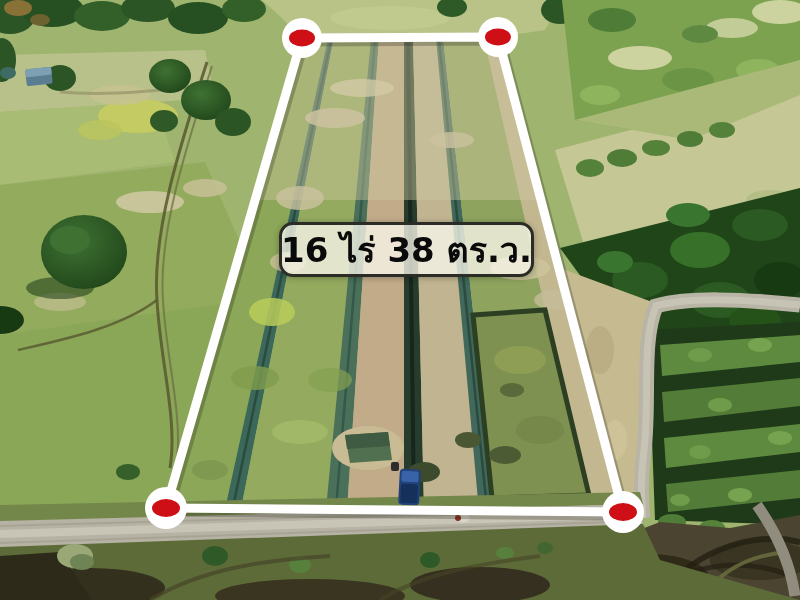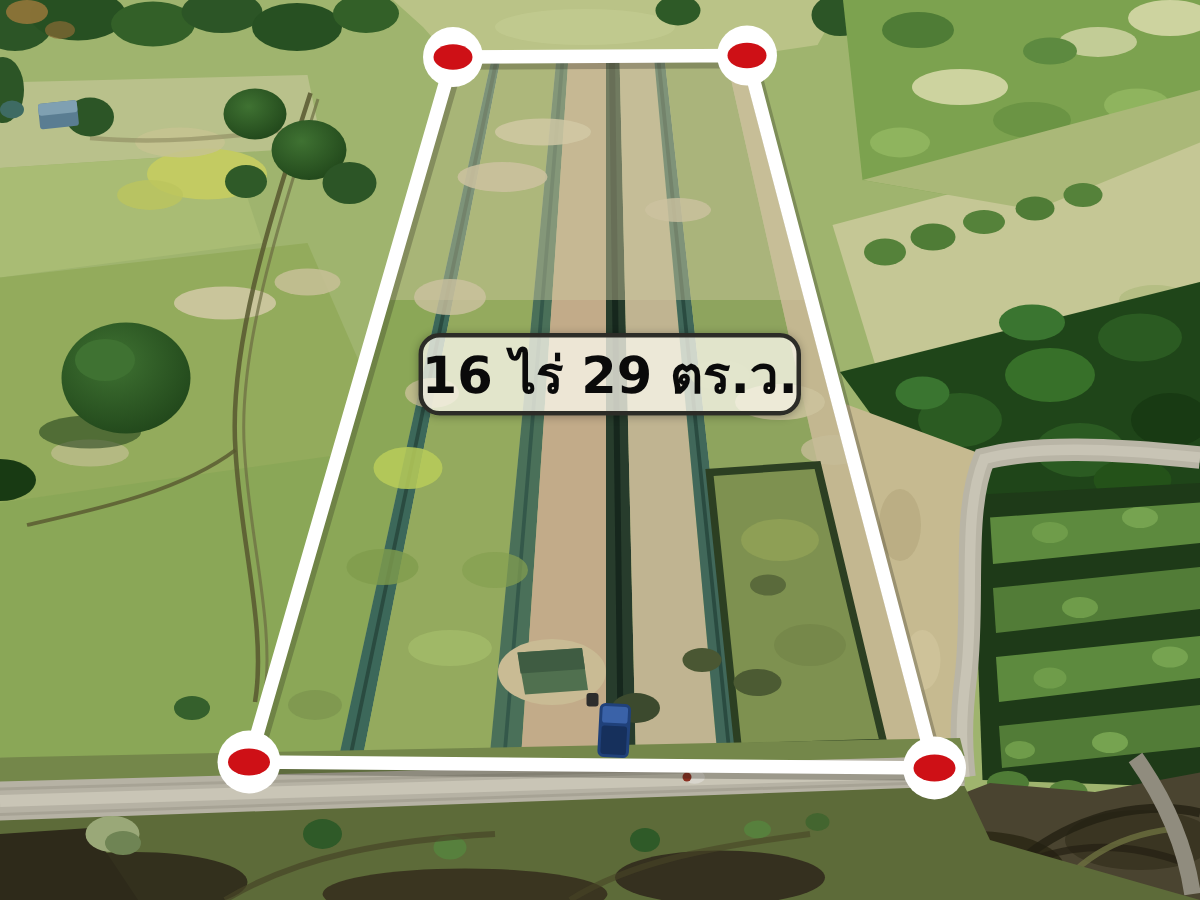--- a/index.html
+++ b/index.html
@@ -273,15 +273,15 @@
       <circle cx="623" cy="512" r="21" fill="#ffffff"></circle>
       <ellipse cx="623" cy="512" rx="14" ry="9" fill="#ce1016"></ellipse>
     </g>
     <g>
       <circle cx="166" cy="508" r="21" fill="#ffffff"></circle>
       <ellipse cx="166" cy="508" rx="14" ry="9" fill="#ce1016"></ellipse>
     </g>
   </g>
 </svg>
 
-<div class="area-label">16 ไร่ 29 ตร.ว.</div>
+<div class="area-label">16 ไร่ 38 ตร.ว.</div>
 
 </div>
 
 </body></html>

